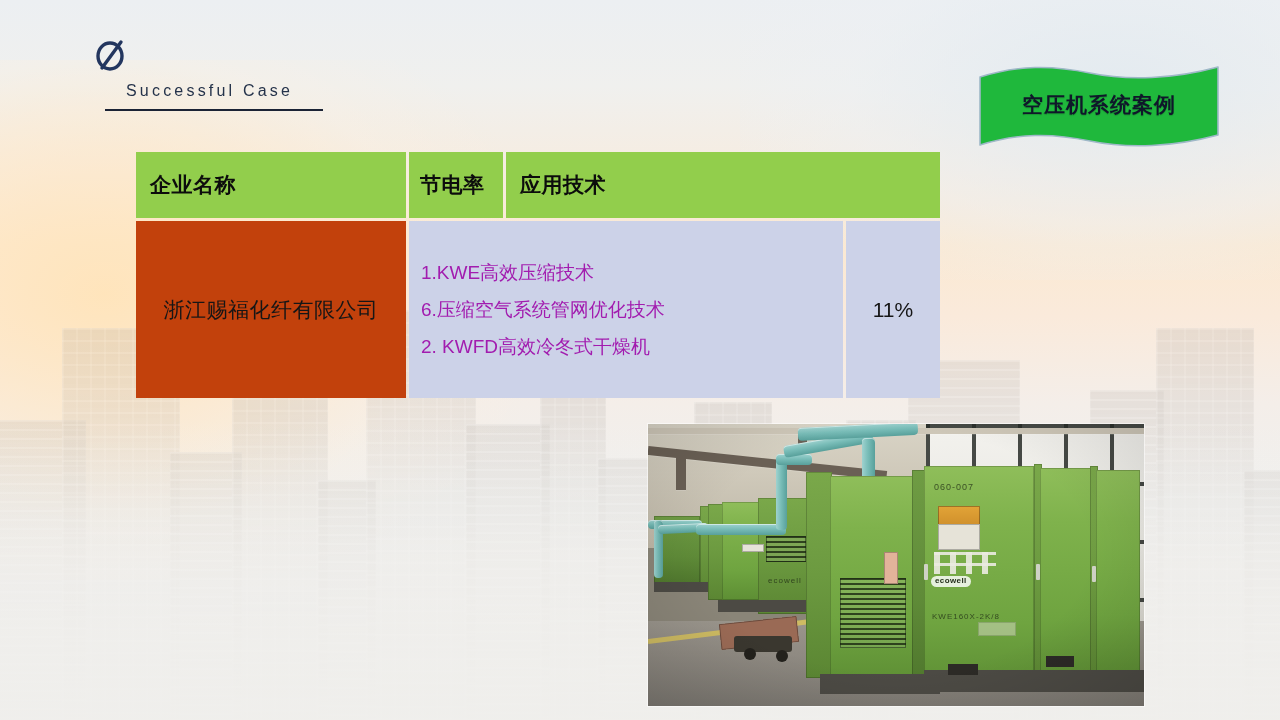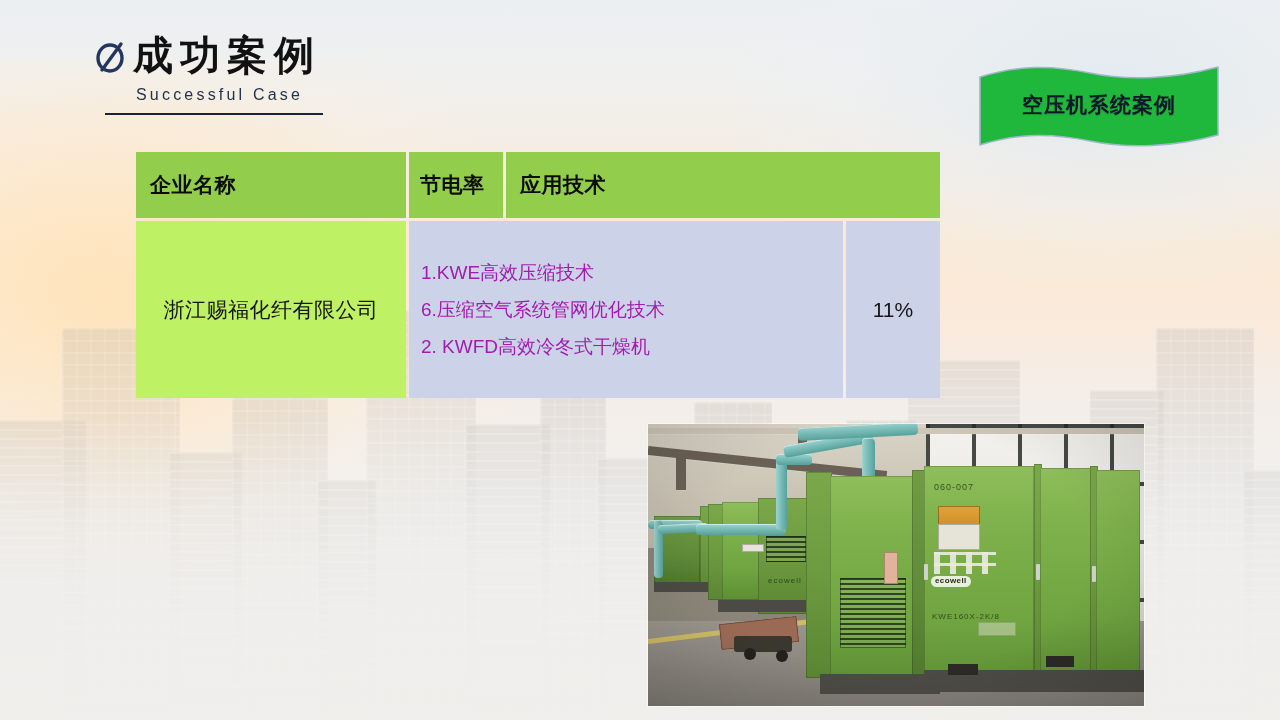--- a/index.html
+++ b/index.html
@@ -109,21 +109,21 @@
   .title-cn {
     font-family: "DejaVu Sans", "Liberation Sans", sans-serif;
     font-size: 40px;
     font-weight: 700;
     color: #111111;
     letter-spacing: 7px;
     line-height: 1.05;
     white-space: nowrap;
   }
   .title-en {
-    margin-left: 41px;
+    margin-left: 31px;
     margin-top: 10px;
     font-family: "Liberation Sans", sans-serif;
     font-size: 16px;
     font-weight: 400;
     color: #24324a;
     letter-spacing: 3.2px;
     white-space: nowrap;
   }
   .title-rule {
     margin-left: 10px;
@@ -189,21 +189,21 @@
   .head-cell.c-rate { padding-left: 11px; }
   .head-text {
     font-family: "DejaVu Sans", "Liberation Sans", sans-serif;
     font-size: 21px;
     font-weight: 700;
     color: #0c0c0c;
     letter-spacing: 0.5px;
   }
 
   .body-name {
-    background: #bef264;
+    background: #c2410c;
     justify-content: center;
   }
   .body-name .txt {
     font-family: "DejaVu Sans", "Liberation Sans", sans-serif;
     font-size: 21px;
     color: #161616;
     letter-spacing: 0.5px;
   }
   .body-tech {
     background: #ccd2e8;
@@ -370,21 +370,20 @@
   <div class="bg-haze"></div>
 
   <div class="title-block">
     <div class="title-row">
       <span class="title-mark">
         <svg width="32" height="34" viewBox="0 0 32 34" aria-hidden="true">
           <ellipse cx="15" cy="18" rx="12" ry="13" fill="none" stroke="#23365f" stroke-width="3.4"></ellipse>
           <line x1="26" y1="4" x2="7" y2="30" stroke="#23365f" stroke-width="3.4" stroke-linecap="round"></line>
         </svg>
       </span>
-      <span class="title-cn">成功案例</span>
     </div>
     <div class="title-en">Successful Case</div>
     <div class="title-rule"></div>
   </div>
 
   <div class="ribbon">
     <svg width="242" height="88" viewBox="0 0 242 88" aria-hidden="true">
       <path d="M2,14 C40,2 74,2 112,10 C150,18 196,16 240,4 L240,72 C196,84 150,86 112,78 C74,70 40,70 2,82 Z" fill="#1fb83c" stroke="#9fb8c8" stroke-width="1.6" stroke-linejoin="round"></path>
     </svg>
     <div class="ribbon-label">空压机系统案例</div>

